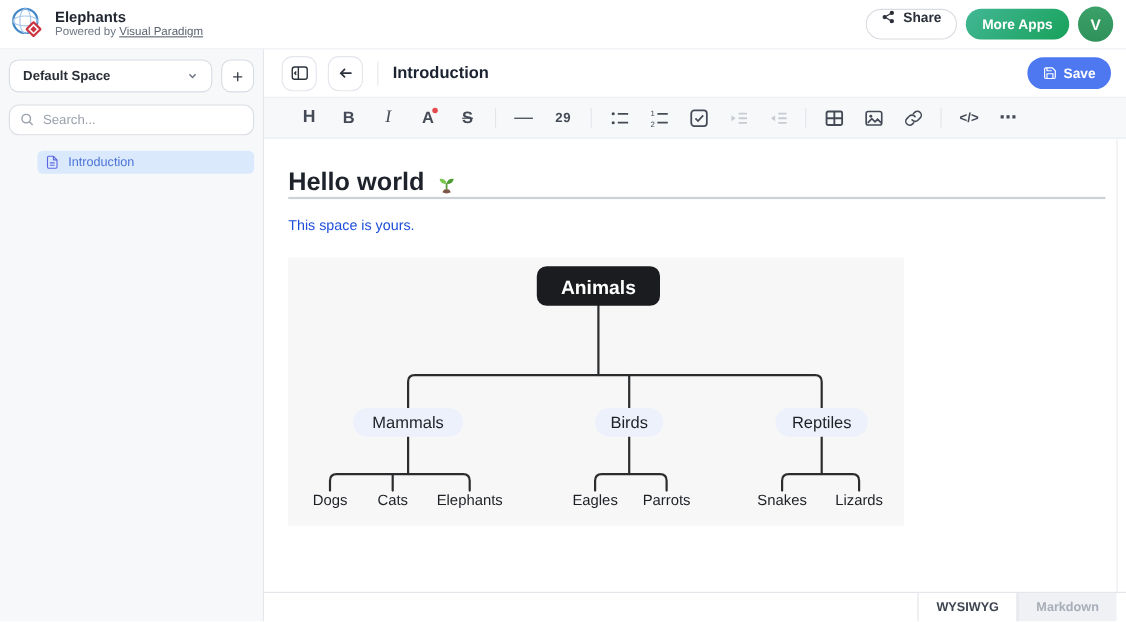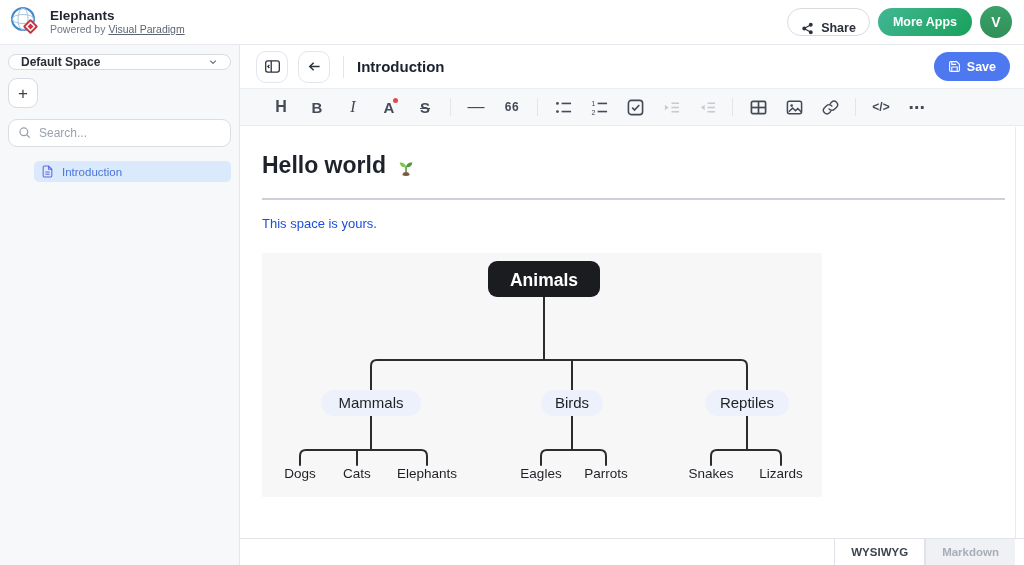--- a/index.html
+++ b/index.html
@@ -9,33 +9,33 @@
 
   
   .app-header { position:absolute; top:0; left:0; right:0; height:45px; background:#fff;
     border-bottom:1px solid #e7e9ee; display:flex; align-items:center; padding:0 12px 0 10px; }
   .brand { display:flex; align-items:center; gap:8px; }
   .brand-name { font-size:13.5px; font-weight:700; color:#1f242e; line-height:15px; }
   .brand-sub { font-size:10.5px; color:#6f7884; line-height:13px; }
   .brand-sub a { color:#5b6470; text-decoration:underline; cursor:pointer; }
   .header-actions { margin-left:auto; display:flex; align-items:center; gap:8px; }
   .btn-share { height:28px; border-radius:14px; border:1px solid #d8dbe0; background:#fff;
-    display:flex; align-items:flex-end; gap:7px; padding:0 13px; font-size:12.5px; font-weight:700;
+    display:flex; align-items:flex-start; gap:7px; padding:0 13px; font-size:12.5px; font-weight:700;
     color:#2a2f38; cursor:pointer; font-family:inherit; }
   .btn-more-apps { height:28px; border-radius:14px; border:none; cursor:pointer; padding:0 15px;
     font-size:12.5px; font-weight:700; color:#fff; font-family:inherit;
     background:linear-gradient(135deg, var(--brand-green-start,#43b795), var(--brand-green-end,#17a15a)); }
   .avatar { width:32px; height:32px; border-radius:50%; color:#fff; font-size:14px; font-weight:700;
     display:flex; align-items:center; justify-content:center; cursor:pointer;
     background:linear-gradient(180deg,#3aa169,var(--avatar-green,#2f9159)); }
 
   
   .sidebar { position:absolute; top:45px; left:0; width:240px; bottom:0;
     background:var(--sidebar-bg,#f7f8fa); border-right:1px solid #e5e7ec; padding:9px 8px; }
-  .space-row { display:flex; gap:8px;flex-direction:column; }
+  .space-row { display:flex; gap:8px; }
   .space-select { flex:1; height:30px; border:1px solid #d8dbe1; border-radius:9px; background:#fff;
     display:flex; align-items:center; padding:0 10px 0 12px; font-size:12px; font-weight:600;
     color:#2a2f38; cursor:pointer; font-family:inherit; }
   .space-select .spacer { flex:1; }
   .btn-add { width:30px; height:30px; border:1px solid #d8dbe1; border-radius:9px; background:#fff;
     font-size:17px; line-height:1; color:#3a414c; cursor:pointer; font-family:inherit; }
   .search-box { margin-top:11px; height:28px; border:1px solid #dadde2; border-radius:9px; background:#fff;
     display:flex; align-items:center; padding:0 9px; gap:7px; }
   .search-box input { border:none; outline:none; background:transparent; flex:1; font-size:12px;
     color:#6d28d9; font-family:inherit; }
@@ -72,21 +72,21 @@
   .tbtn .g-s { font-size:15px; font-weight:600; text-decoration:line-through; }
   .tbtn .g-hr { font-size:17px; color:#3f4752; }
   .tbtn .g-q { font-size:12px; font-weight:700; letter-spacing:.5px; }
   .tbtn .g-code { font-size:12px; font-weight:600; }
   .tbtn .g-more { font-size:16px; font-weight:700; letter-spacing:1px; }
   .tbtn.disabled { color:#c7ccd3; cursor:default; }
   .tdivider { width:1px; height:18px; background:#e2e5ea; margin:0 10px 0 4px; }
 
   .content { padding:26px 19px 0 22px; }
   .doc-h1 { display:flex; align-items:flex-end; gap:9px; font-size:23px; font-weight:700; color:#1e222b;
-    padding-bottom:19px; border-bottom:2px solid #ccd1d7; }
+    padding-bottom:0; border-bottom:2px solid #ccd1d7; }
   .doc-p { margin-top:16px; font-size:13px; color:#1d4ed8; }
   .diagram { margin-top:22px; width:560px; height:244px; background:var(--diagram-bg,#f7f7f8); }
   .diagram svg text { font-family:"Liberation Sans","DejaVu Sans",sans-serif; }
 
   .scroll-edge { position:absolute; right:8px; top:82px; bottom:27px; width:1px; background:#e7eaee; }
 
   .footer { position:absolute; left:0; right:0; bottom:0; height:27px; background:#fff;
     border-top:1px solid #e0e3e8; }
   .footer-tabs { position:absolute; right:9px; top:0; bottom:0; display:flex; }
   .ftab { height:100%; line-height:26px; padding:0 16px; font-size:11.5px; border-left:1px solid #dfe3e8;
@@ -210,21 +210,21 @@
           <span class="red-dot"></span>
         </button>
       <button class="tbtn">
           <span class="g-s">S</span>
         </button>
       <div class="tdivider"></div>
       <button class="tbtn">
           <span class="g-hr">—</span>
         </button>
       <button class="tbtn">
-          <span class="g-q">66</span>
+          <span class="g-q">29</span>
         </button>
       <div class="tdivider"></div>
       <button class="tbtn">
         <svg class="icon" width="17" height="17" viewBox="0 0 18 18" stroke="currentColor" stroke-width="1.7" fill="currentColor">
           <circle cx="2.6" cy="4.7" r="1.5" stroke="none"></circle>
             <circle cx="2.6" cy="13.3" r="1.5" stroke="none"></circle>
           <line x1="7" y1="4.7" x2="17" y2="4.7"></line>
             <line x1="7" y1="13.3" x2="17" y2="13.3"></line>
         </svg>
       </button>

